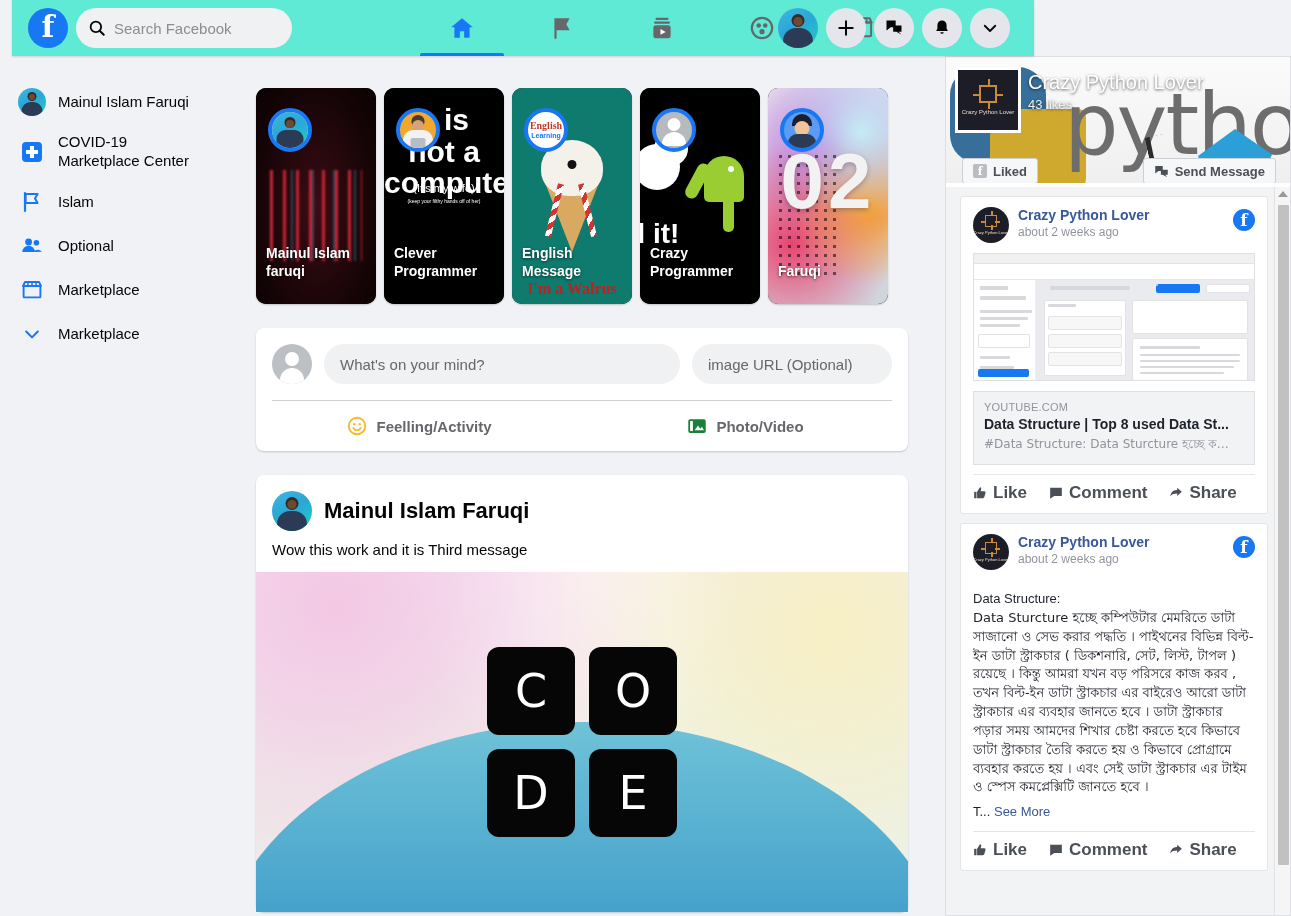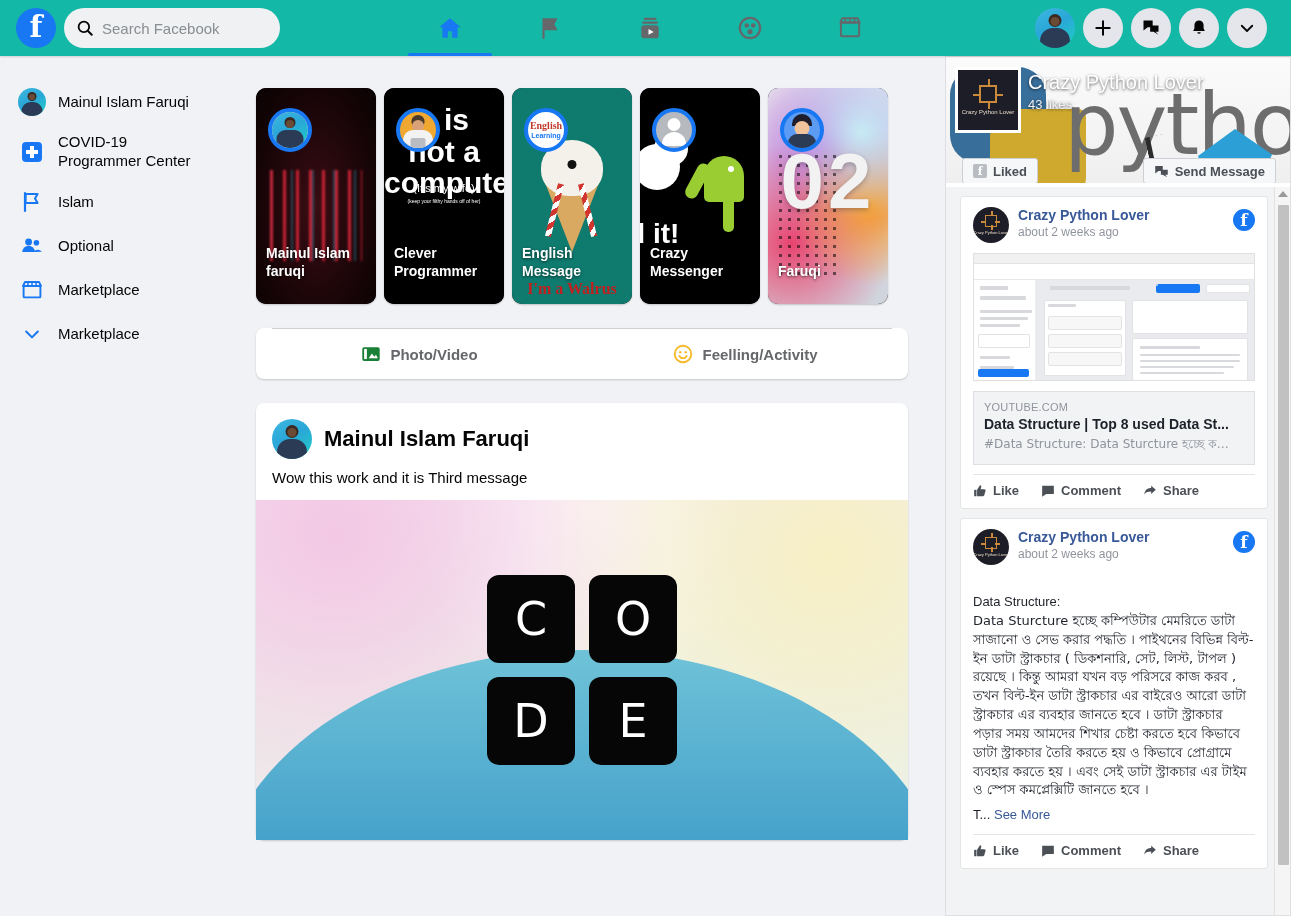--- a/index.html
+++ b/index.html
@@ -6,23 +6,23 @@
   html, body {
     width: 1291px; height: 916px;
     overflow: hidden;
     background: #f0f2f5;
     font-family: "Liberation Sans", sans-serif;
     color: #050505;
   }
 
   
   #header {
-    position: absolute; top: 0; left: 0;
-    width: 1291px; height: 56px;
-    background: #14b8a6;
+    position: absolute; top: 0; left: 12px;
+    width: 1022px; height: 56px;
+    background: #5eead4;
     box-shadow: 0 1px 2px rgba(0,0,0,.15);
     display: flex; align-items: center;
     z-index: 50;
   }
   .hdr-left { display: flex; align-items: center; padding-left: 16px; gap: 8px; }
   .fb-logo {
     width: 40px; height: 40px; border-radius: 50%;
     background: #1877f2; position: relative; flex: none;
   }
   .fb-logo::after {
@@ -375,21 +375,21 @@
   .plp-pic .pp-label { font-size:4px; margin-top:3px; }
   .plp-name { font-size:14px; font-weight:bold; color:#385898; }
   .plp-time { font-size:12px; color:#90949c; margin-top:2px; }
   .plp-fbicon {
     position:absolute; right:0; top:2px; width:22px; height:22px;
     border-radius:50%; background:#1877f2;
     display:flex; align-items:center; justify-content:center;
     color:#fff; font-family:"DejaVu Serif", serif; font-weight:bold; font-size:17px;
     line-height:1;
   }
-  .plp-body { font-size:13px; color:#1d2129; line-height:1.45; margin-top:28px; }
+  .plp-body { font-size:13px; color:#1d2129; line-height:1.45; margin-top:20px; }
   .plp-bn { font-family:"DejaVu Sans", sans-serif; }
   .plp-more { color:#385898; cursor:pointer; }
   .plp-shot {
     margin-top:10px; width:100%; height:128px; overflow:hidden;
     background:#edeef0; border:1px solid #e0e0e0; position:relative;
   }
   .shot-bar { position:absolute; left:0; right:0; top:0; height:10px; background:#f1f1f2;
     border-bottom:1px solid #e3e3e3; }
   .shot-bar2 { position:absolute; left:0; right:0; top:10px; height:16px; background:#fff;
     border-bottom:1px solid #e8e8e8; }
@@ -403,21 +403,21 @@
     margin-top:10px; background:#f2f3f5; border:1px solid #dddfe2;
     padding:9px 10px;
   }
   .plk-domain { font-size:11px; color:#90949c; letter-spacing:.2px; }
   .plk-title { font-size:14px; font-weight:bold; color:#1d2129; margin-top:3px;
     white-space:nowrap; overflow:hidden; text-overflow:ellipsis; }
   .plk-desc { font-size:12px; color:#90949c; margin-top:3px;
     white-space:nowrap; overflow:hidden; text-overflow:ellipsis; }
   .plp-sep { height:1px; background:#e5e5e5; margin:9px 0 0 0; }
   .plp-actions { display:flex; gap:22px; padding-top:8px; }
-  .plp-act { display:flex; align-items:center; gap:6px; font-size:13px;
+  .plp-act { display:flex; align-items:center; gap:6px; font-size:17px;
     font-weight:bold; color:#4b4f56; cursor:pointer; }
 </style>
 </head>
 <body>
 
 <div id="header">
   <div class="hdr-left">
     <div class="fb-logo"></div>
     <div class="search-pill">
       <svg width="18" height="18" viewBox="0 0 24 24">
@@ -518,21 +518,21 @@
 
   <div class="side-item tall">
     <div class="side-icon">
       <svg width="24" height="24" viewBox="0 0 24 24">
         <rect x="2" y="2" width="20" height="20" rx="4" fill="#1877f2"></rect>
         <path d="M10 6 h4 v4 h4 v4 h-4 v4 h-4 v-4 H6 v-4 h4 Z" fill="#fff"></path>
       </svg>
     </div>
     <span class="side-label">
       <span>COVID-19</span><br>
-      <span>Programmer Center</span>
+      <span>Marketplace Center</span>
     </span>
   </div>
 
   <div class="side-item">
     <div class="side-icon">
       <svg width="24" height="24" viewBox="0 0 24 24">
         <path d="M5 3 v18" stroke="#1877f2" stroke-width="2.2" stroke-linecap="round"></path>
         <path d="M5.6 4 h12 l-2.6 4.4 L17.6 13 h-12 Z" fill="none" stroke="#1877f2" stroke-width="2" stroke-linejoin="round"></path>
       </svg>
     </div>
@@ -633,55 +633,64 @@
       <div class="apple2"></div>
       <div class="andr-arm"></div>
       <div class="andr-body"></div>
       <div class="andr-eye"></div>
       <div class="andr-leg"></div>
       <div class="s4t">d it!</div>
       <div class="story-ring" style="background:#b6b9be">
         <div style="position:absolute;left:50%;top:6px;transform:translateX(-50%);width:13px;height:13px;border-radius:50%;background:#fff"></div>
         <div style="position:absolute;left:50%;bottom:2px;transform:translateX(-50%);width:24px;height:14px;border-radius:12px 12px 0 0;background:#fff"></div>
       </div>
-      <div class="story-name">Crazy Messenger</div>
+      <div class="story-name">Crazy Programmer</div>
     </div>
 
     <div class="story">
       <div class="story-bg sbg5"></div>
       <div class="dots5"></div>
       <div class="s5num">02</div>
       <div class="story-ring" style="background:#5b9bf3">
         <div style="position:absolute;left:50%;top:2px;transform:translateX(-50%);width:20px;height:12px;border-radius:10px 10px 0 0;background:#1d1d2b"></div>
         <div style="position:absolute;left:50%;top:9px;transform:translateX(-50%);width:15px;height:15px;border-radius:50%;background:#f0c39a"></div>
         <div style="position:absolute;left:50%;bottom:0;transform:translateX(-50%);width:28px;height:14px;border-radius:9px 9px 0 0;background:#2b3b56"></div>
       </div>
       <div class="story-name">Faruqi</div>
     </div>
   </div>
 
   <div class="card">
+    <div class="comp-top">
+      <div class="comp-avatar"></div>
+      <div class="comp-input comp-mind">
+        <span>What's on your mind?</span>
+      </div>
+      <div class="comp-input comp-url">
+        <span>image URL (Optional)</span>
+      </div>
+    </div>
     <div class="comp-divider"></div>
     <div class="comp-actions">
-      <div class="comp-act">
-        <svg width="22" height="22" viewBox="0 0 24 24">
-          <rect x="2.5" y="4.5" width="19" height="15" rx="2" fill="#1a7f37"></rect>
-          <rect x="4.5" y="6.5" width="3" height="11" fill="#fff"></rect>
-          <path d="M9.5 16.5 L13 11.5 L15.6 15 L17.4 12.8 L19.5 16.5 Z" fill="#fff"></path>
-        </svg>
-        <span>Photo/Video</span>
-      </div>
       <div class="comp-act">
         <svg width="22" height="22" viewBox="0 0 24 24">
           <circle cx="12" cy="12" r="9" fill="none" stroke="#f7b928" stroke-width="2"></circle>
           <circle cx="9" cy="10" r="1.3" fill="#f7b928"></circle>
           <circle cx="15" cy="10" r="1.3" fill="#f7b928"></circle>
           <path d="M8 14 a4.4 4.4 0 0 0 8 0" fill="none" stroke="#f7b928" stroke-width="1.9" stroke-linecap="round"></path>
         </svg>
         <span>Feelling/Activity</span>
+      </div>
+      <div class="comp-act">
+        <svg width="22" height="22" viewBox="0 0 24 24">
+          <rect x="2.5" y="4.5" width="19" height="15" rx="2" fill="#1a7f37"></rect>
+          <rect x="4.5" y="6.5" width="3" height="11" fill="#fff"></rect>
+          <path d="M9.5 16.5 L13 11.5 L15.6 15 L17.4 12.8 L19.5 16.5 Z" fill="#fff"></path>
+        </svg>
+        <span>Photo/Video</span>
       </div>
     </div>
   </div>
 
   <div class="card">
     <div class="post-head">
       <div class="post-avatar">
         <div class="av-head"></div>
         <div class="av-face"></div>
         <div class="av-body"></div>

